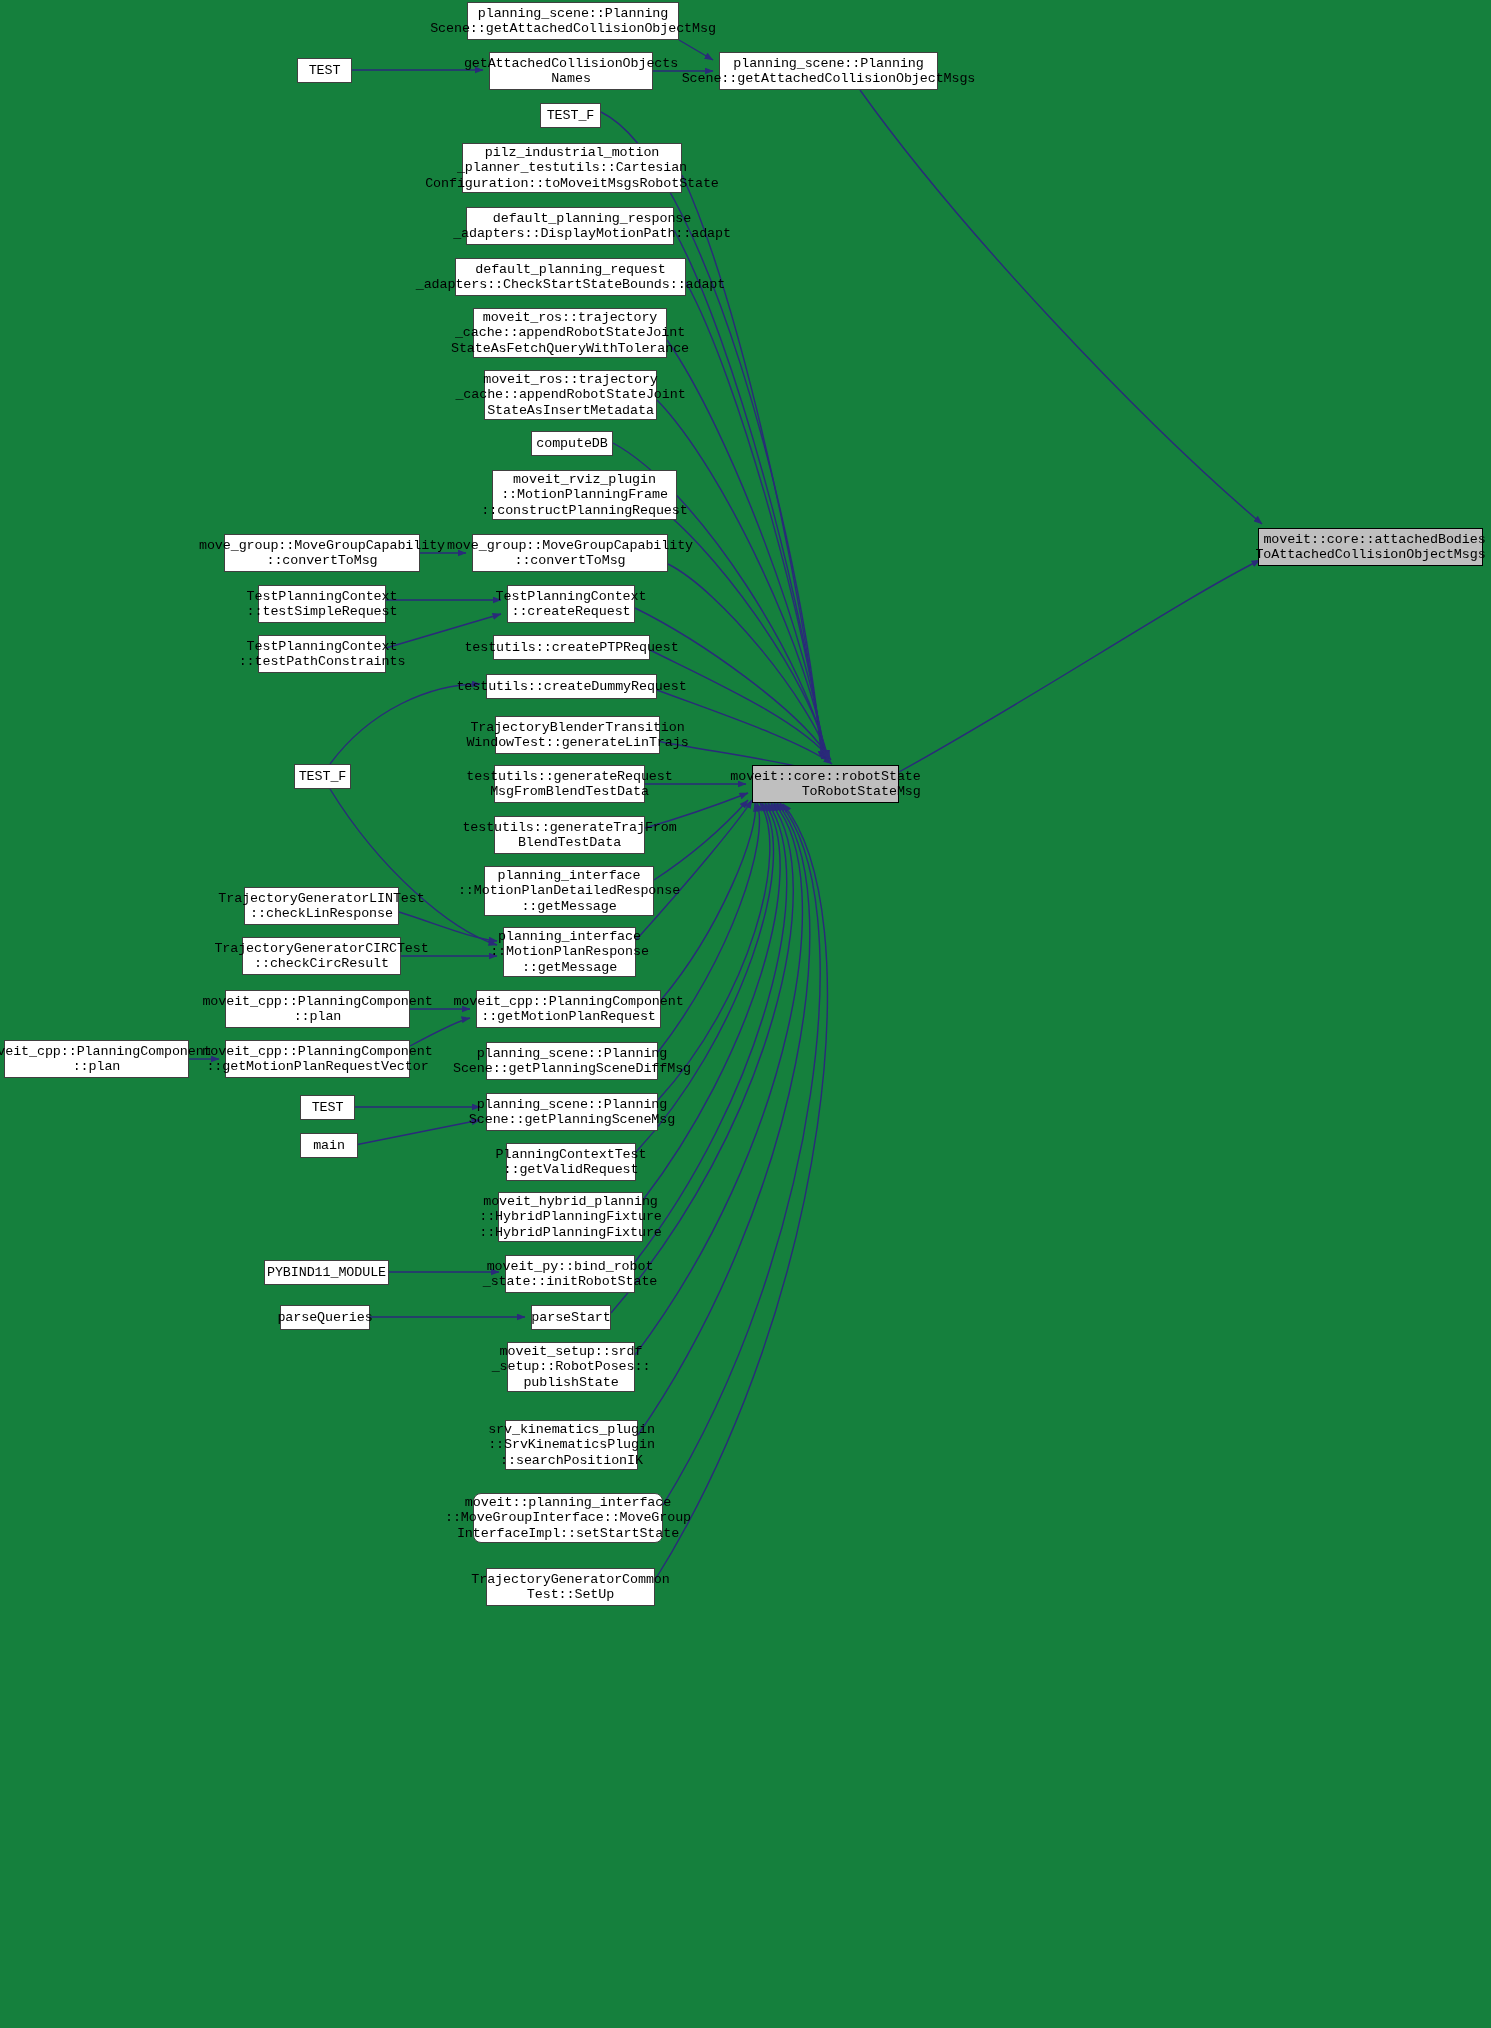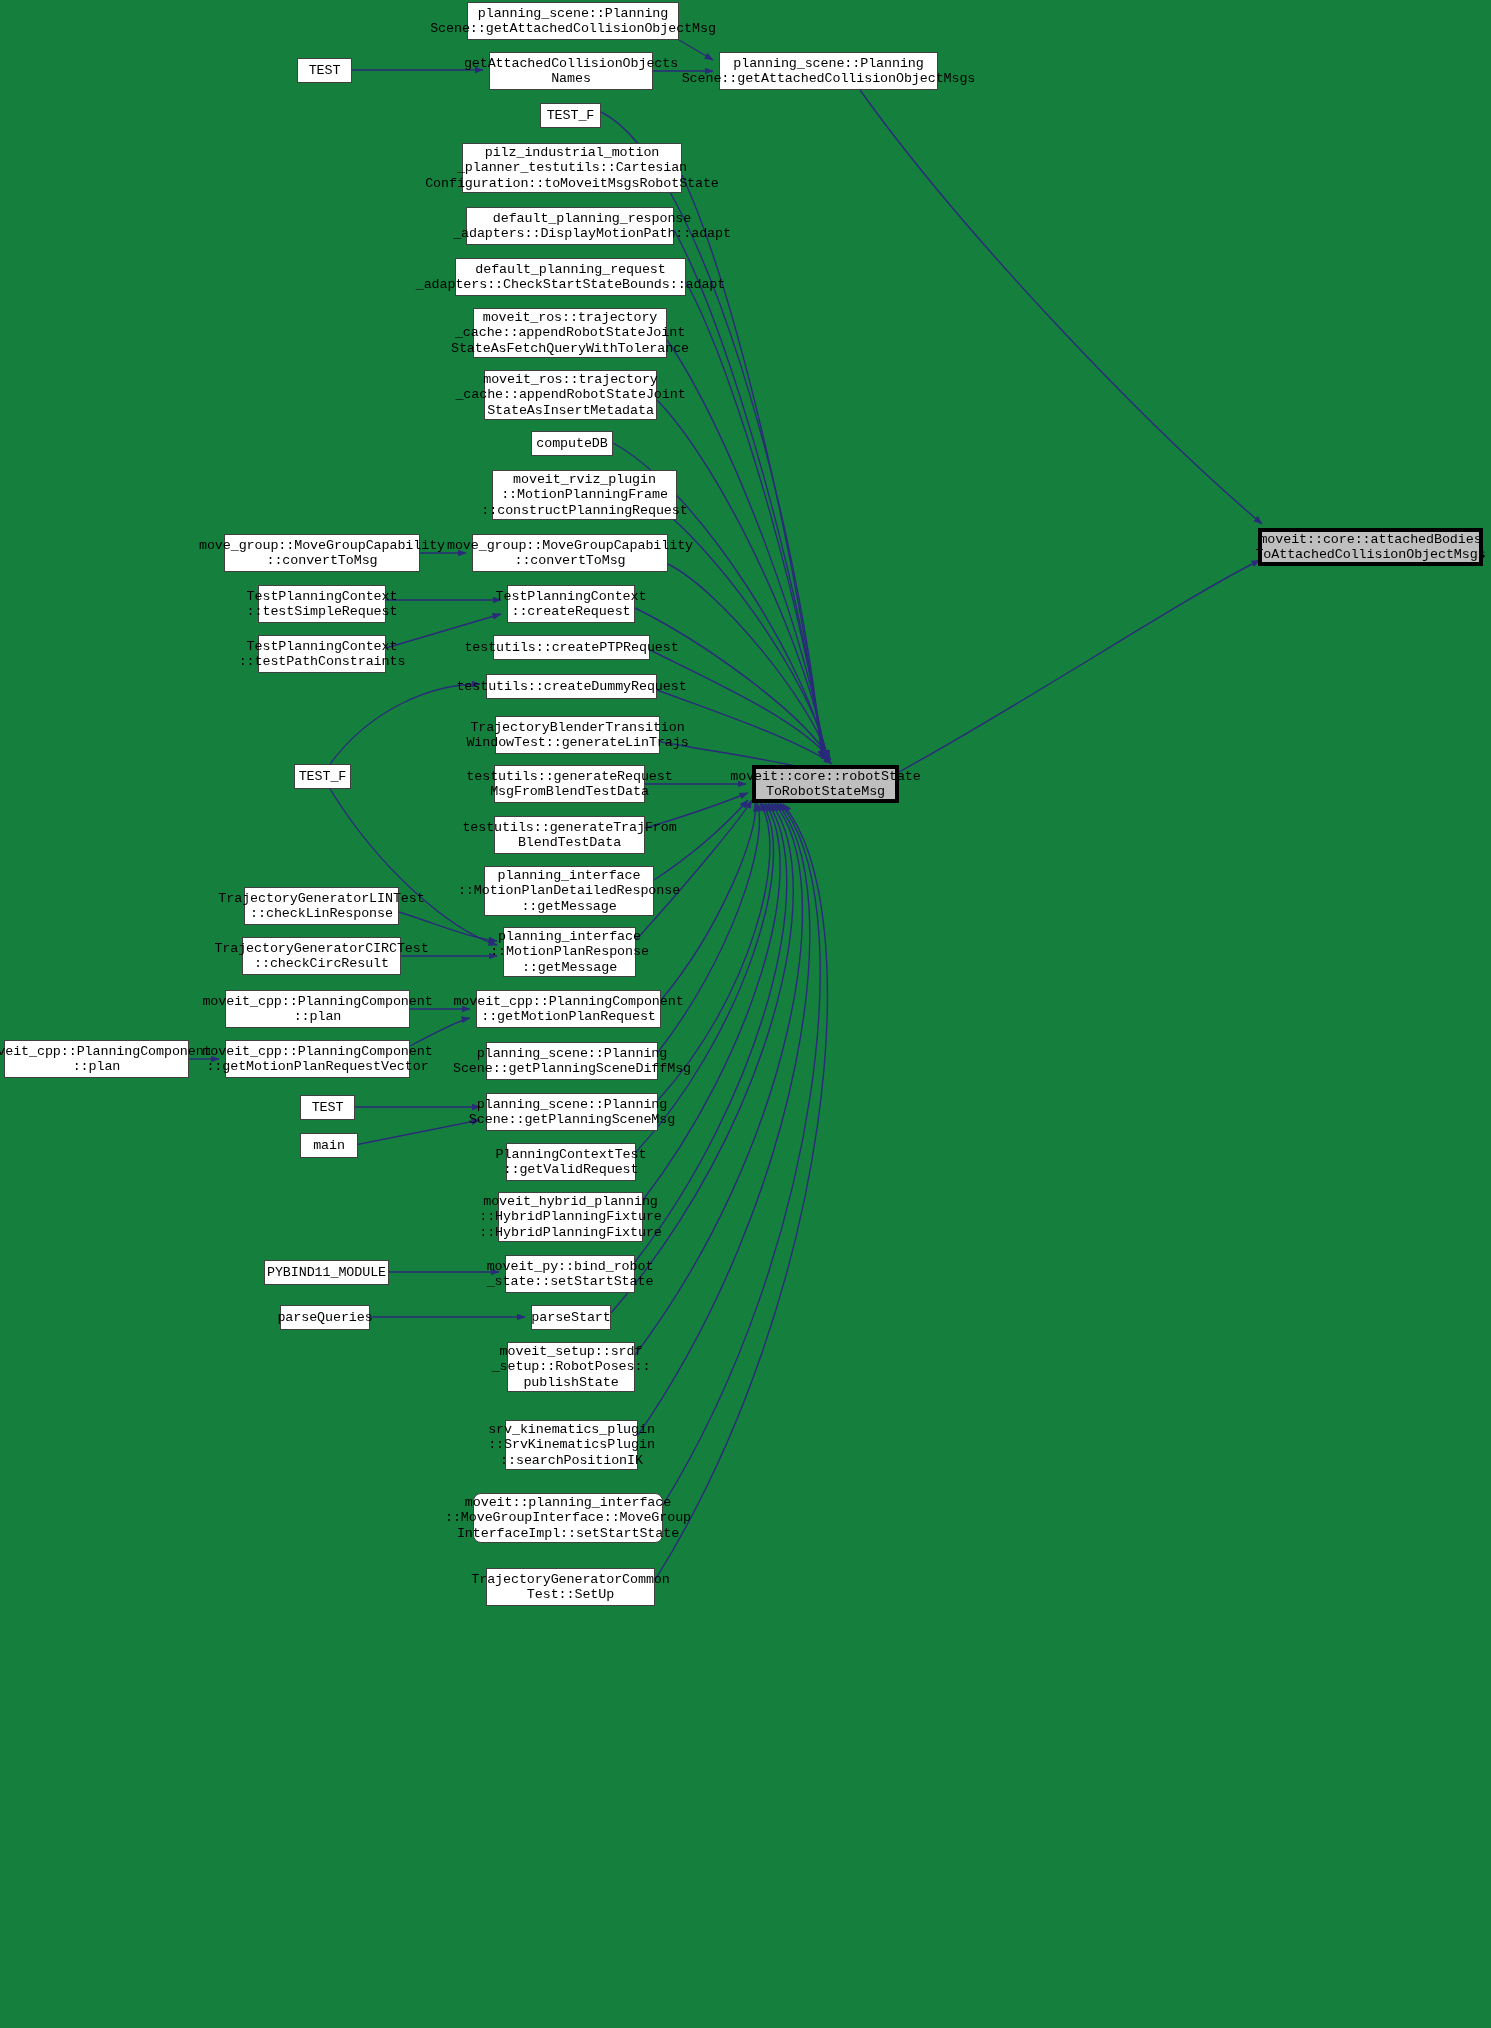--- a/index.html
+++ b/index.html
@@ -35,21 +35,22 @@
     text-align: center;
     font-size: 13.4px;
     line-height: 15.2px;
     letter-spacing: -0.1px;
     white-space: pre-line;
     padding: 0 4px;
     z-index: 2;
   }
   .node.highlight {
     background: #bfbfbf;
-    border: 4px solid #000000;
+    border: 1px solid #000000;
+    text-align: right;
   }
 </style>
 </head>
 <body>
 
 <div id="canvas">
   <svg id="edges" viewBox="0 0 1491 2028" xmlns="http://www.w3.org/2000/svg">
     <defs>
       <marker id="arrowhead" markerWidth="9" markerHeight="7" refX="8.5" refY="3.5" orient="auto" markerUnits="userSpaceOnUse">
         <polygon points="0 0, 9 3.5, 0 7" fill="#2a2a7a"></polygon>
@@ -176,21 +177,21 @@
       <div class="node" style="left: 486px; top: 1093px; width: 172px; height: 38px;">planning_scene::Planning
 Scene::getPlanningSceneMsg</div>
       <div class="node" style="left: 300px; top: 1133px; width: 58px; height: 25px;">main</div>
       <div class="node" style="left: 506px; top: 1143px; width: 130px; height: 38px;">PlanningContextTest
 ::getValidRequest</div>
       <div class="node" style="left: 498px; top: 1192px; width: 145px; height: 50px;">moveit_hybrid_planning
 ::HybridPlanningFixture
 ::HybridPlanningFixture</div>
       <div class="node" style="left: 264px; top: 1260px; width: 125px; height: 25px;">PYBIND11_MODULE</div>
       <div class="node" style="left: 505px; top: 1255px; width: 130px; height: 38px;">moveit_py::bind_robot
-_state::setStartState</div>
+_state::initRobotState</div>
       <div class="node" style="left: 280px; top: 1305px; width: 90px; height: 25px;">parseQueries</div>
       <div class="node" style="left: 531px; top: 1305px; width: 80px; height: 25px;">parseStart</div>
       <div class="node" style="left: 507px; top: 1342px; width: 128px; height: 50px;">moveit_setup::srdf
 _setup::RobotPoses::
 publishState</div>
       <div class="node" style="left: 505px; top: 1420px; width: 133px; height: 50px;">srv_kinematics_plugin
 ::SrvKinematicsPlugin
 ::searchPositionIK</div>
       <div class="node" style="left: 473px; top: 1493px; width: 190px; height: 50px; border-radius: 8px;">moveit::planning_interface
 ::MoveGroupInterface::MoveGroup

